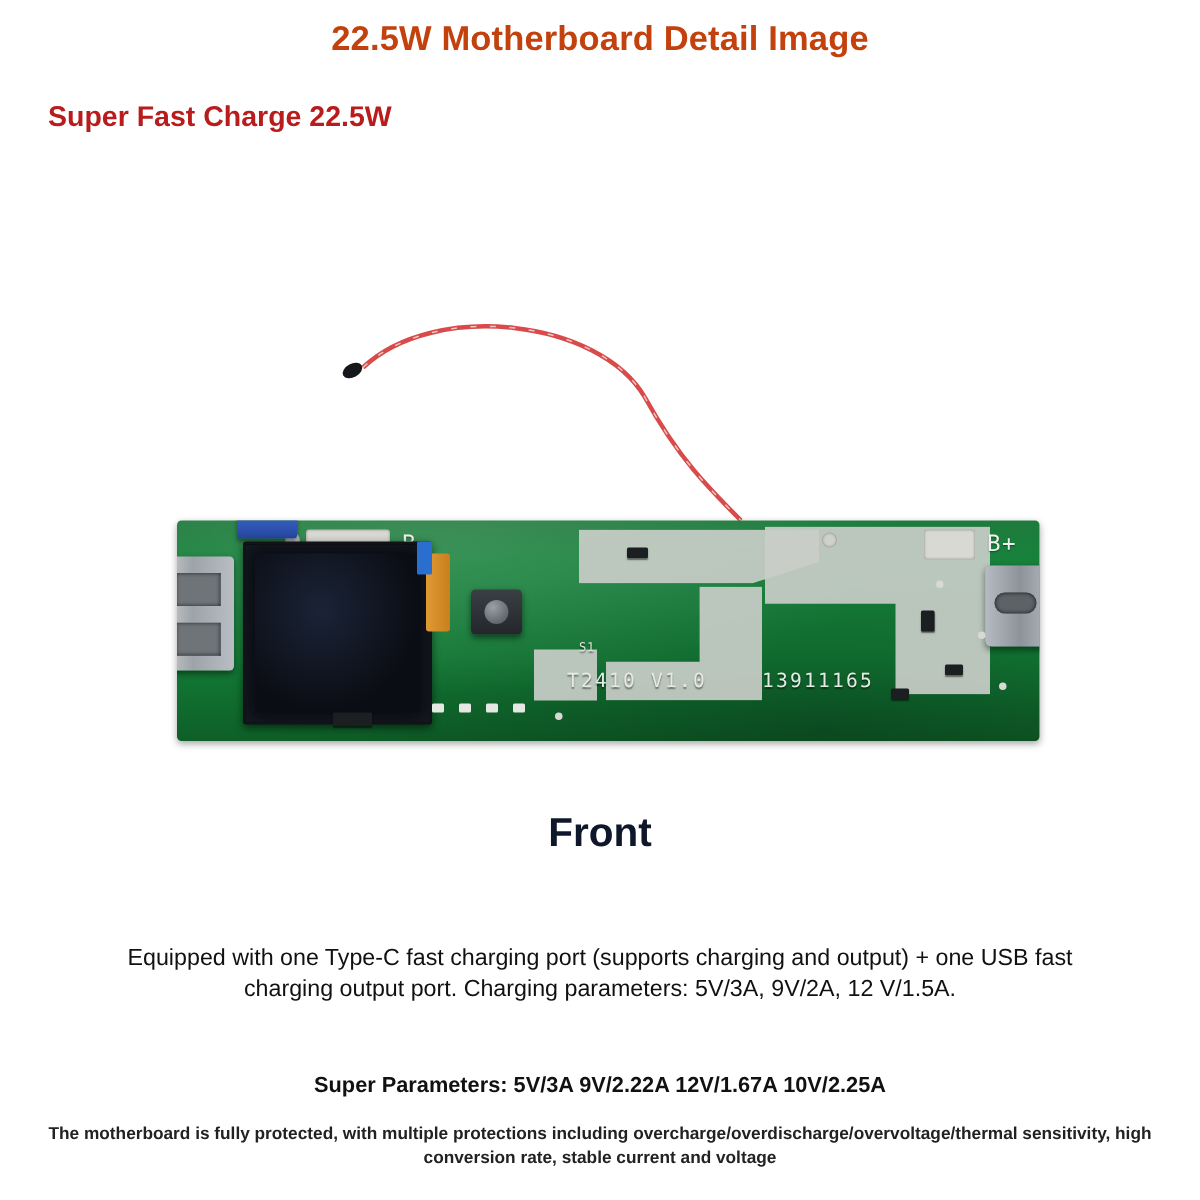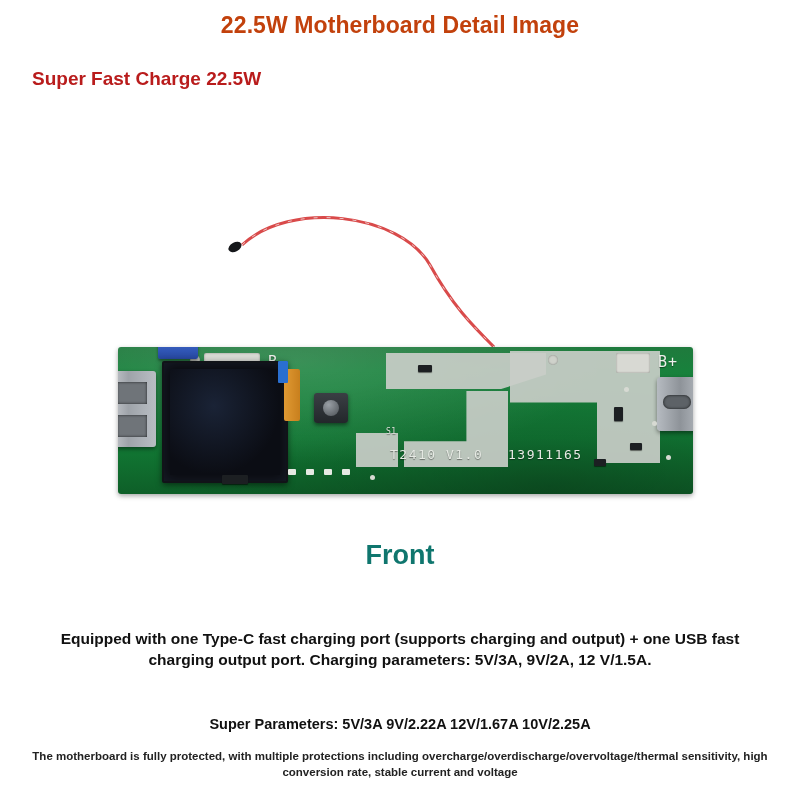--- a/index.html
+++ b/index.html
@@ -112,21 +112,21 @@
   .silk-text {
     position: absolute;
     color: #eef1ec;
     font-family: "DejaVu Sans Mono", monospace;
     font-size: 15px;
     letter-spacing: 1px;
     text-shadow: 0 1px 1px rgba(0,0,0,0.45);
   }
   .silk-bminus { left: 150px; top: 6px; }
   .silk-bplus  { left: 540px; top: 6px; }
-  .silk-ver    { left: 272px; top: 100px; font-size: 13px; color: #e6eae4; letter-spacing: 1.5px;}
+  .silk-ver    { left: 260px; top: 100px; font-size: 13px; color: #e6eae4; letter-spacing: 1.5px;}
   .silk-date   { left: 390px; top: 100px; font-size: 13px; color: #e6eae4; letter-spacing: 1.5px;}
   .silk-s1     { left: 268px; top: 50px; font-size: 8px; color: #dfe4dd; letter-spacing: 0.5px; margin-top: 30px;}
 
   
   .blue-cap {
     position: absolute;
     left: 40px; top: -14px;
     width: 40px; height: 26px;
     background: linear-gradient(180deg, #4a6fcf 0%, #2f55b4 70%, #26459a 100%);
     border-radius: 2px;
@@ -248,31 +248,31 @@
   }
 
   .caption-front {
     position: absolute;
     top: 540px;
     left: 0;
     width: 800px;
     text-align: center;
     font-size: 27px;
     font-weight: bold;
-    color: #0f766e;
+    color: #0f172a;
   }
 
   .desc {
     position: absolute;
     top: 628px;
     left: 60px;
     width: 680px;
     text-align: center;
     font-size: 15.5px;
-    font-weight: bold;
+    font-weight: normal;
     line-height: 1.38;
     color: #111;
   }
 
   .output-params {
     position: absolute;
     top: 716px;
     left: 60px;
     width: 680px;
     text-align: center;

